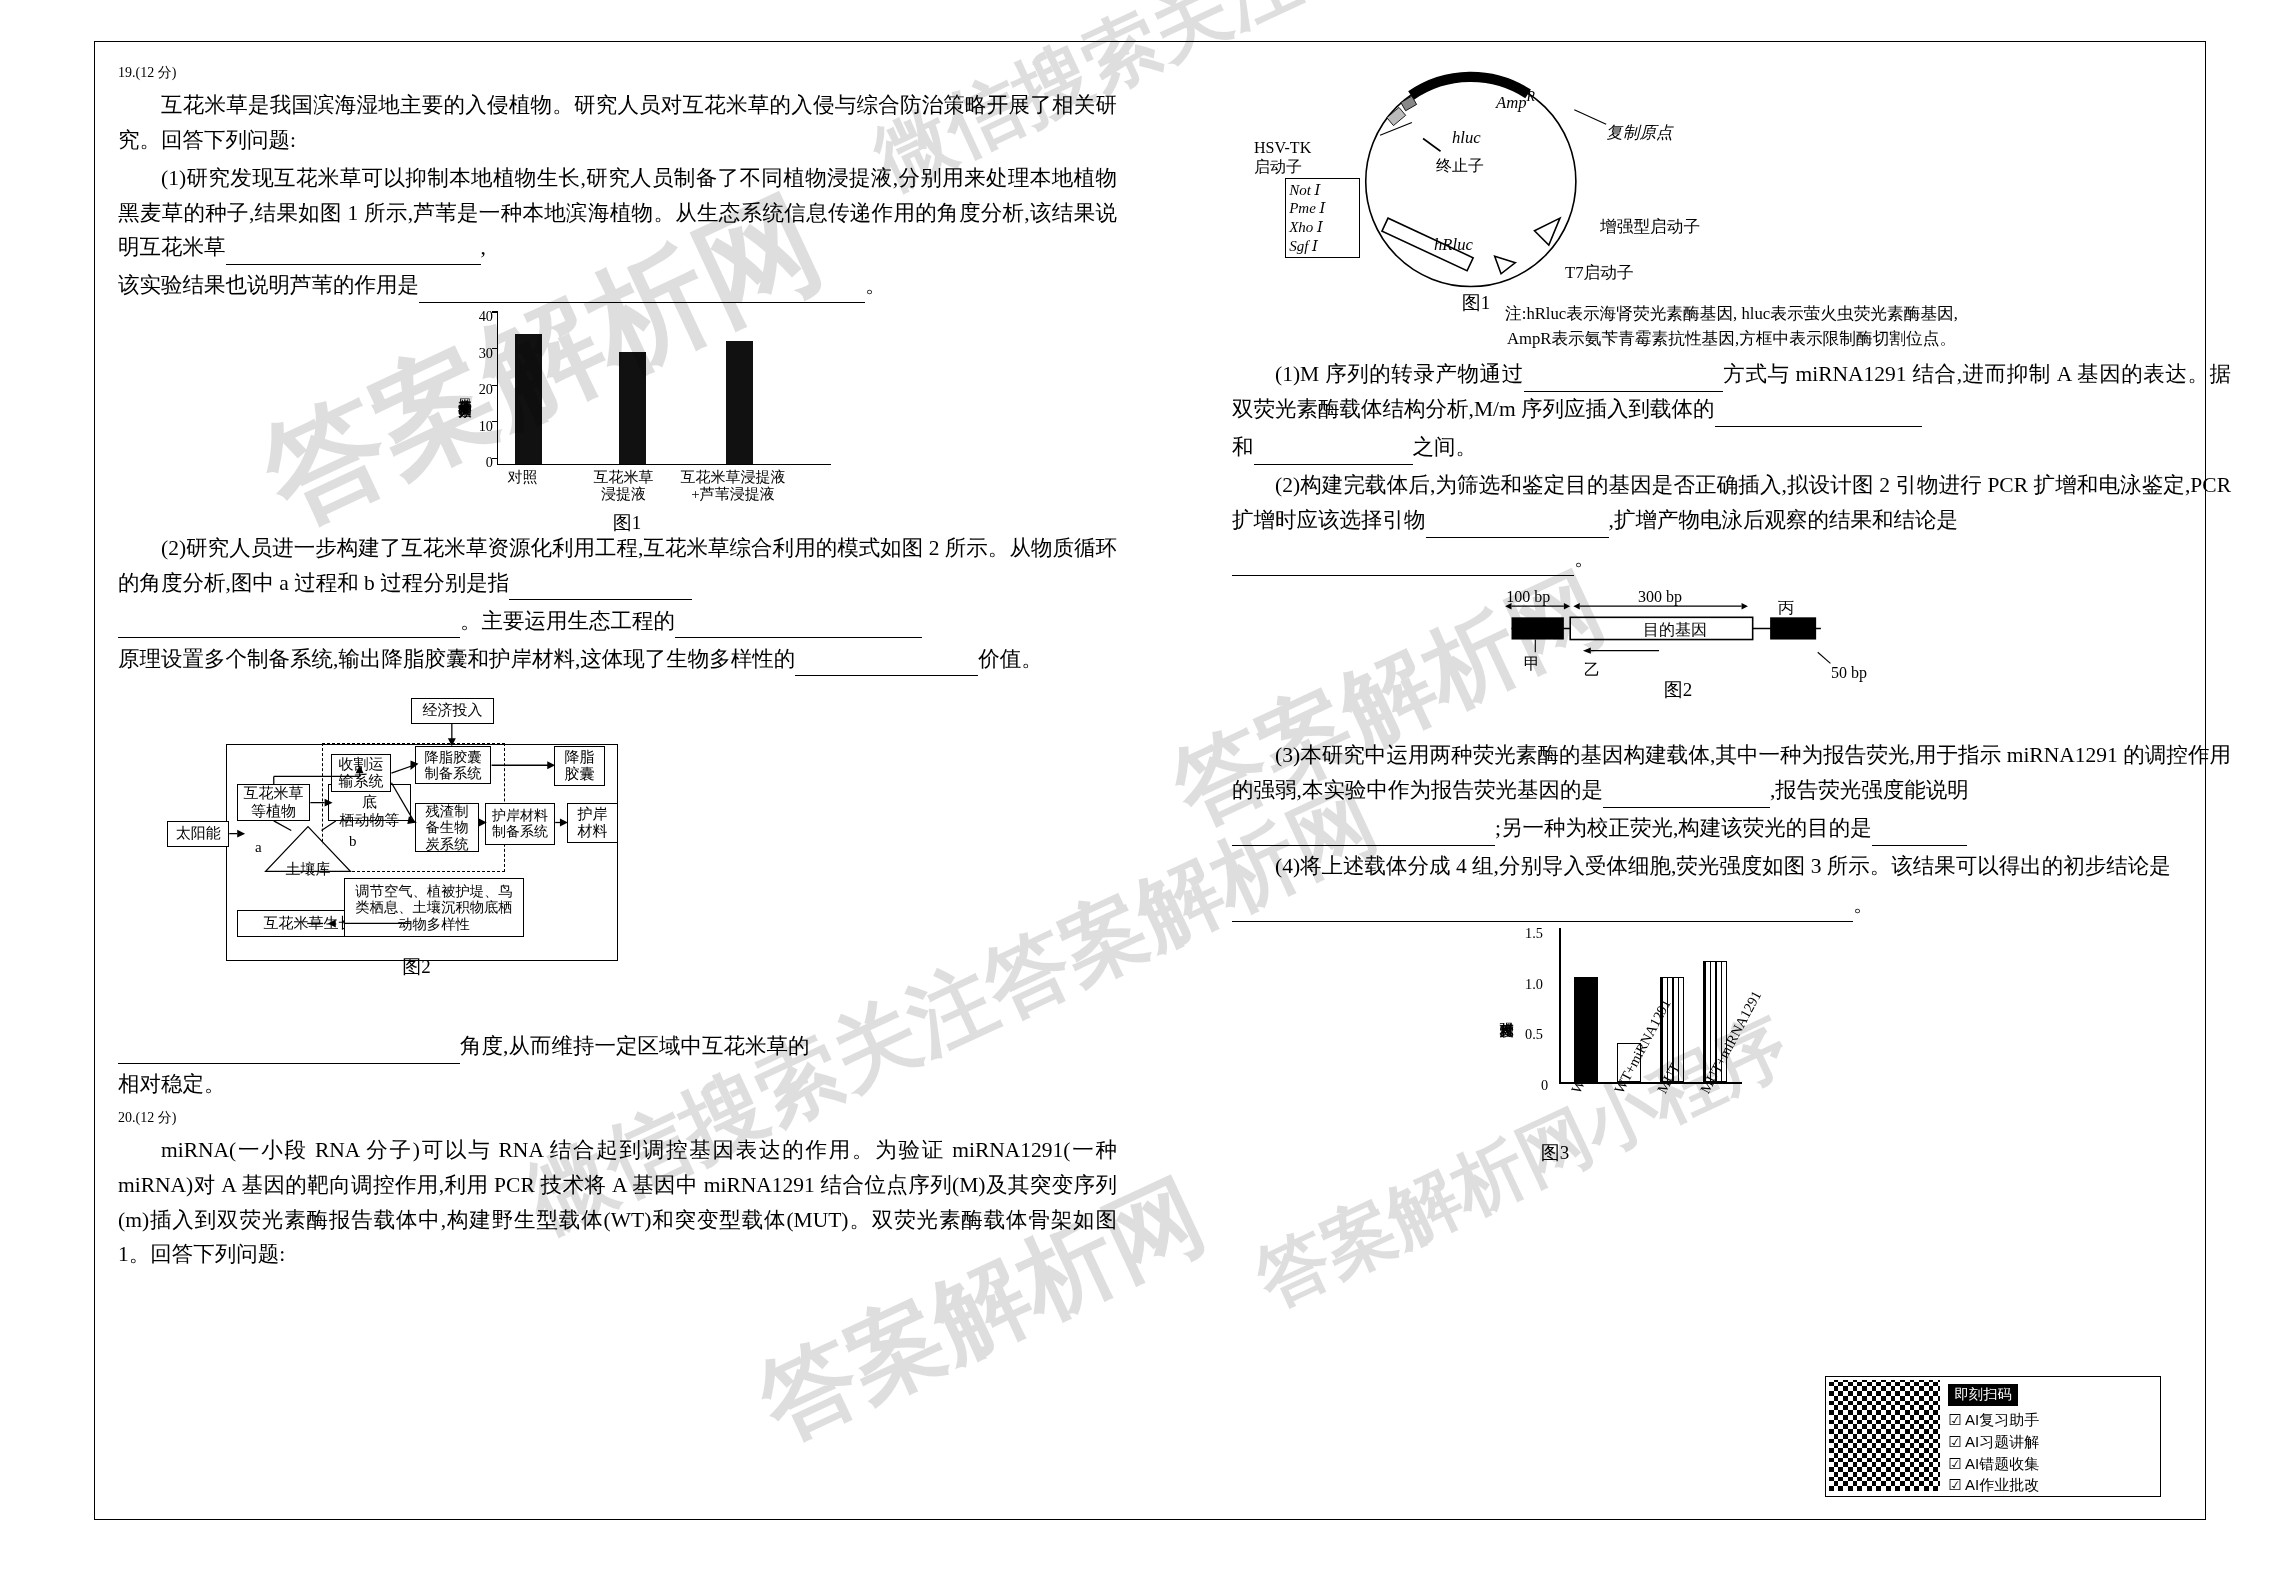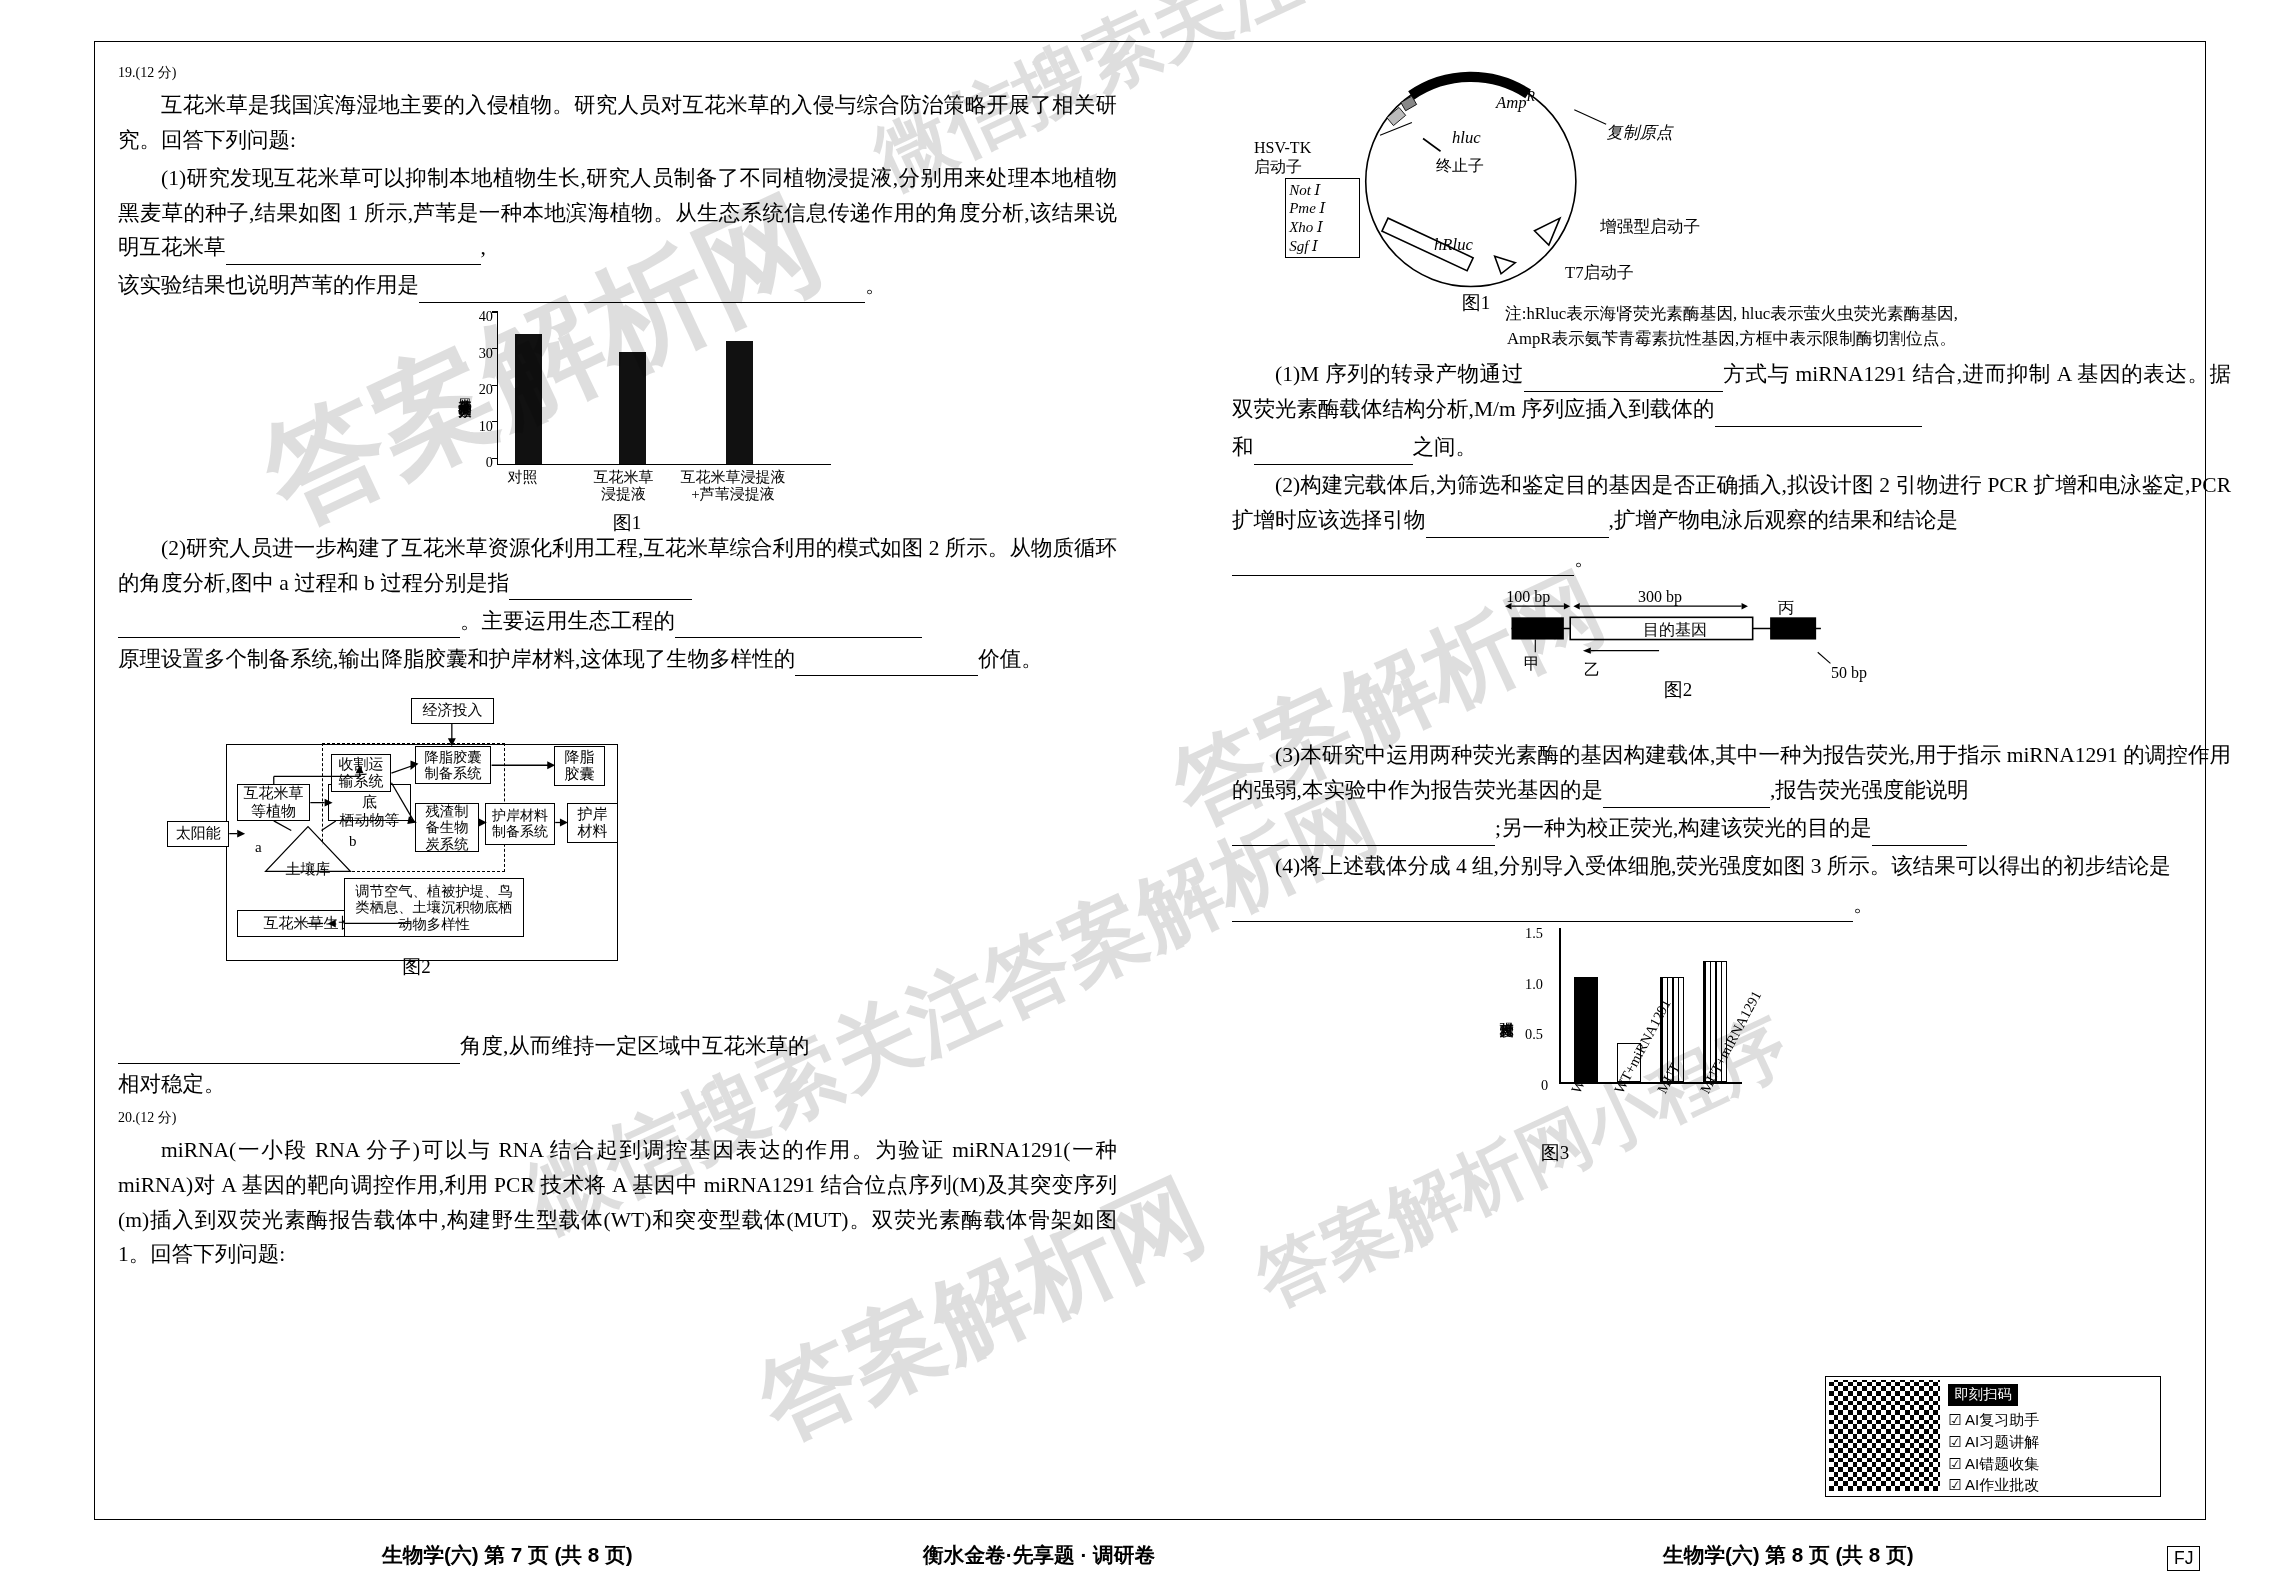--- a/index.html
+++ b/index.html
@@ -352,26 +352,20 @@
     <div class="qrimg"></div>
     <div class="qrtext">
       <div class="qrhead">即刻扫码</div>
       <div>☑ <span>AI复习助手</span></div>
       <div>☑ <span>AI习题讲解</span></div>
       <div>☑ <span>AI错题收集</span></div>
       <div>☑ <span>AI作业批改</span></div>
     </div>
   </div>
 
-  <div class="footer">
-    <div class="f-left">生物学(六)  第 7 页 (共 8 页)</div>
-    <div class="f-mid">衡水金卷·先享题 · 调研卷</div>
-    <div class="f-right">生物学(六)  第 8 页 (共 8 页)</div>
-    <div class="f-fj">FJ</div>
-  </div>
 
   <div class="wm wm1">答案解析网</div>
   <div class="wm wm2">微信搜索关注APP</div>
   <div class="wm wm3">答案解析网</div>
   <div class="wm wm4">答案解析网</div>
   <div class="wm wm5">答案解析网小程序</div>
   <div class="wm wm6">微信搜索关注答案解析网</div>
 </div>
 
 

